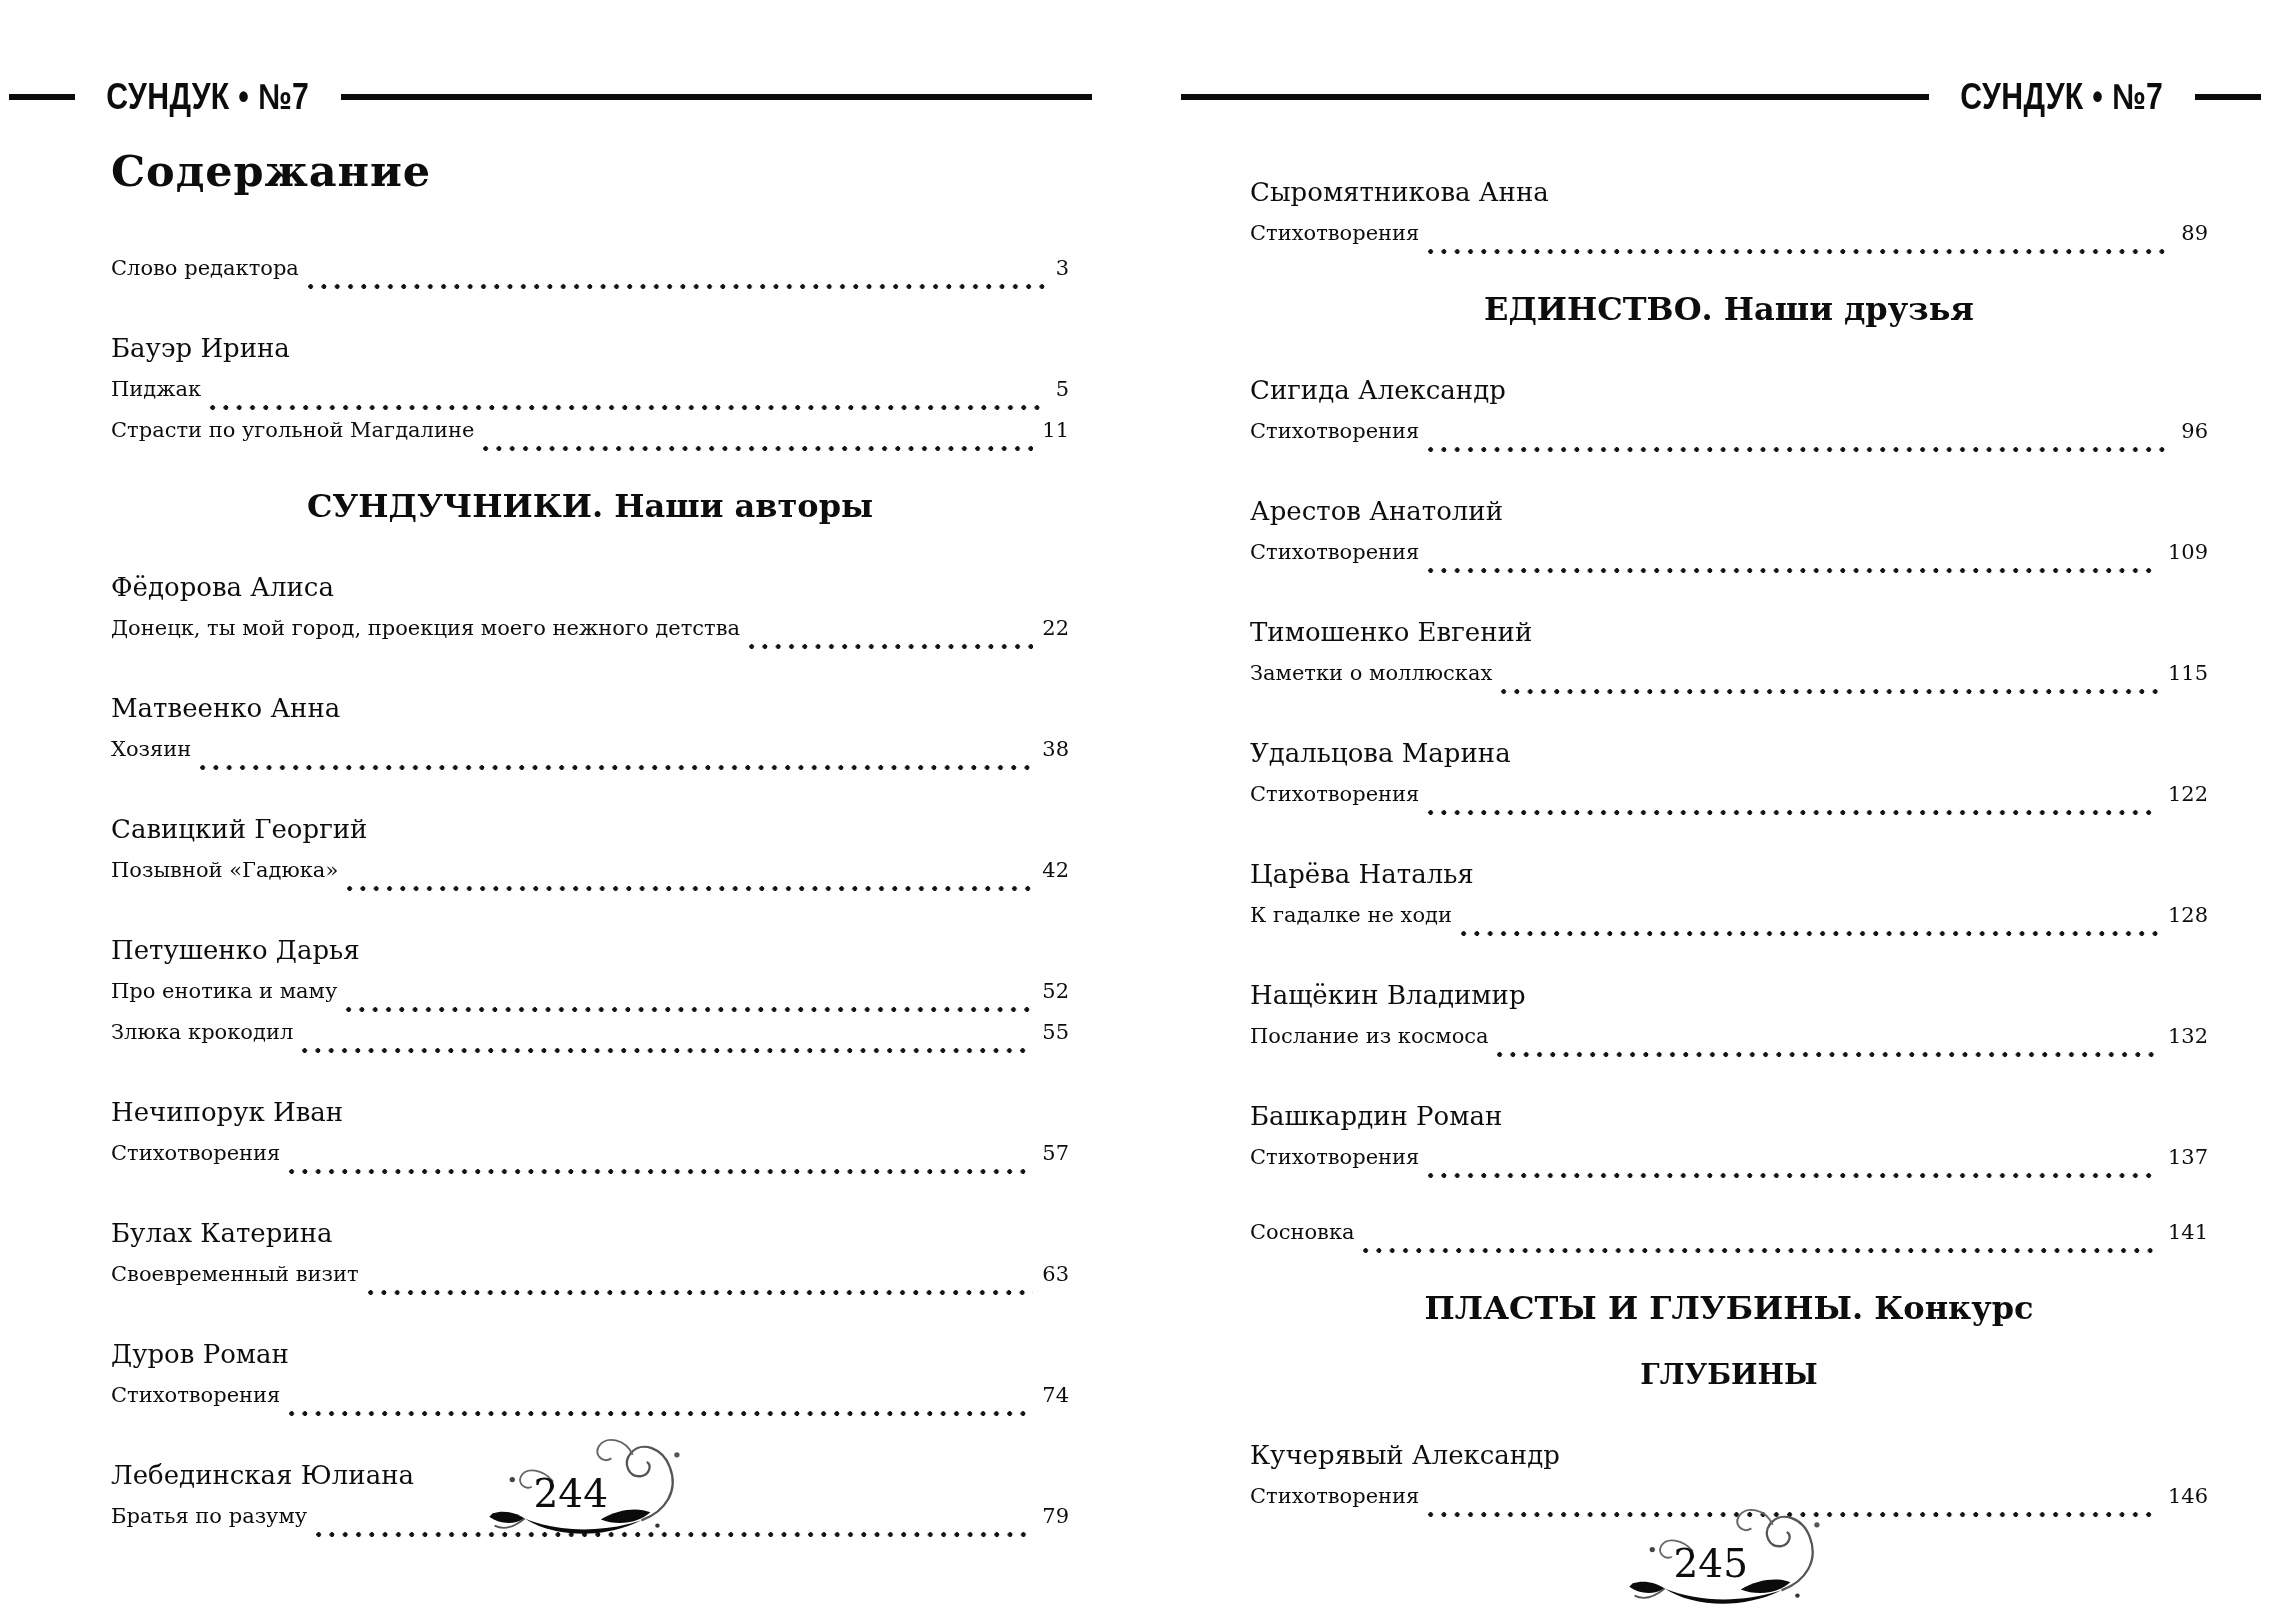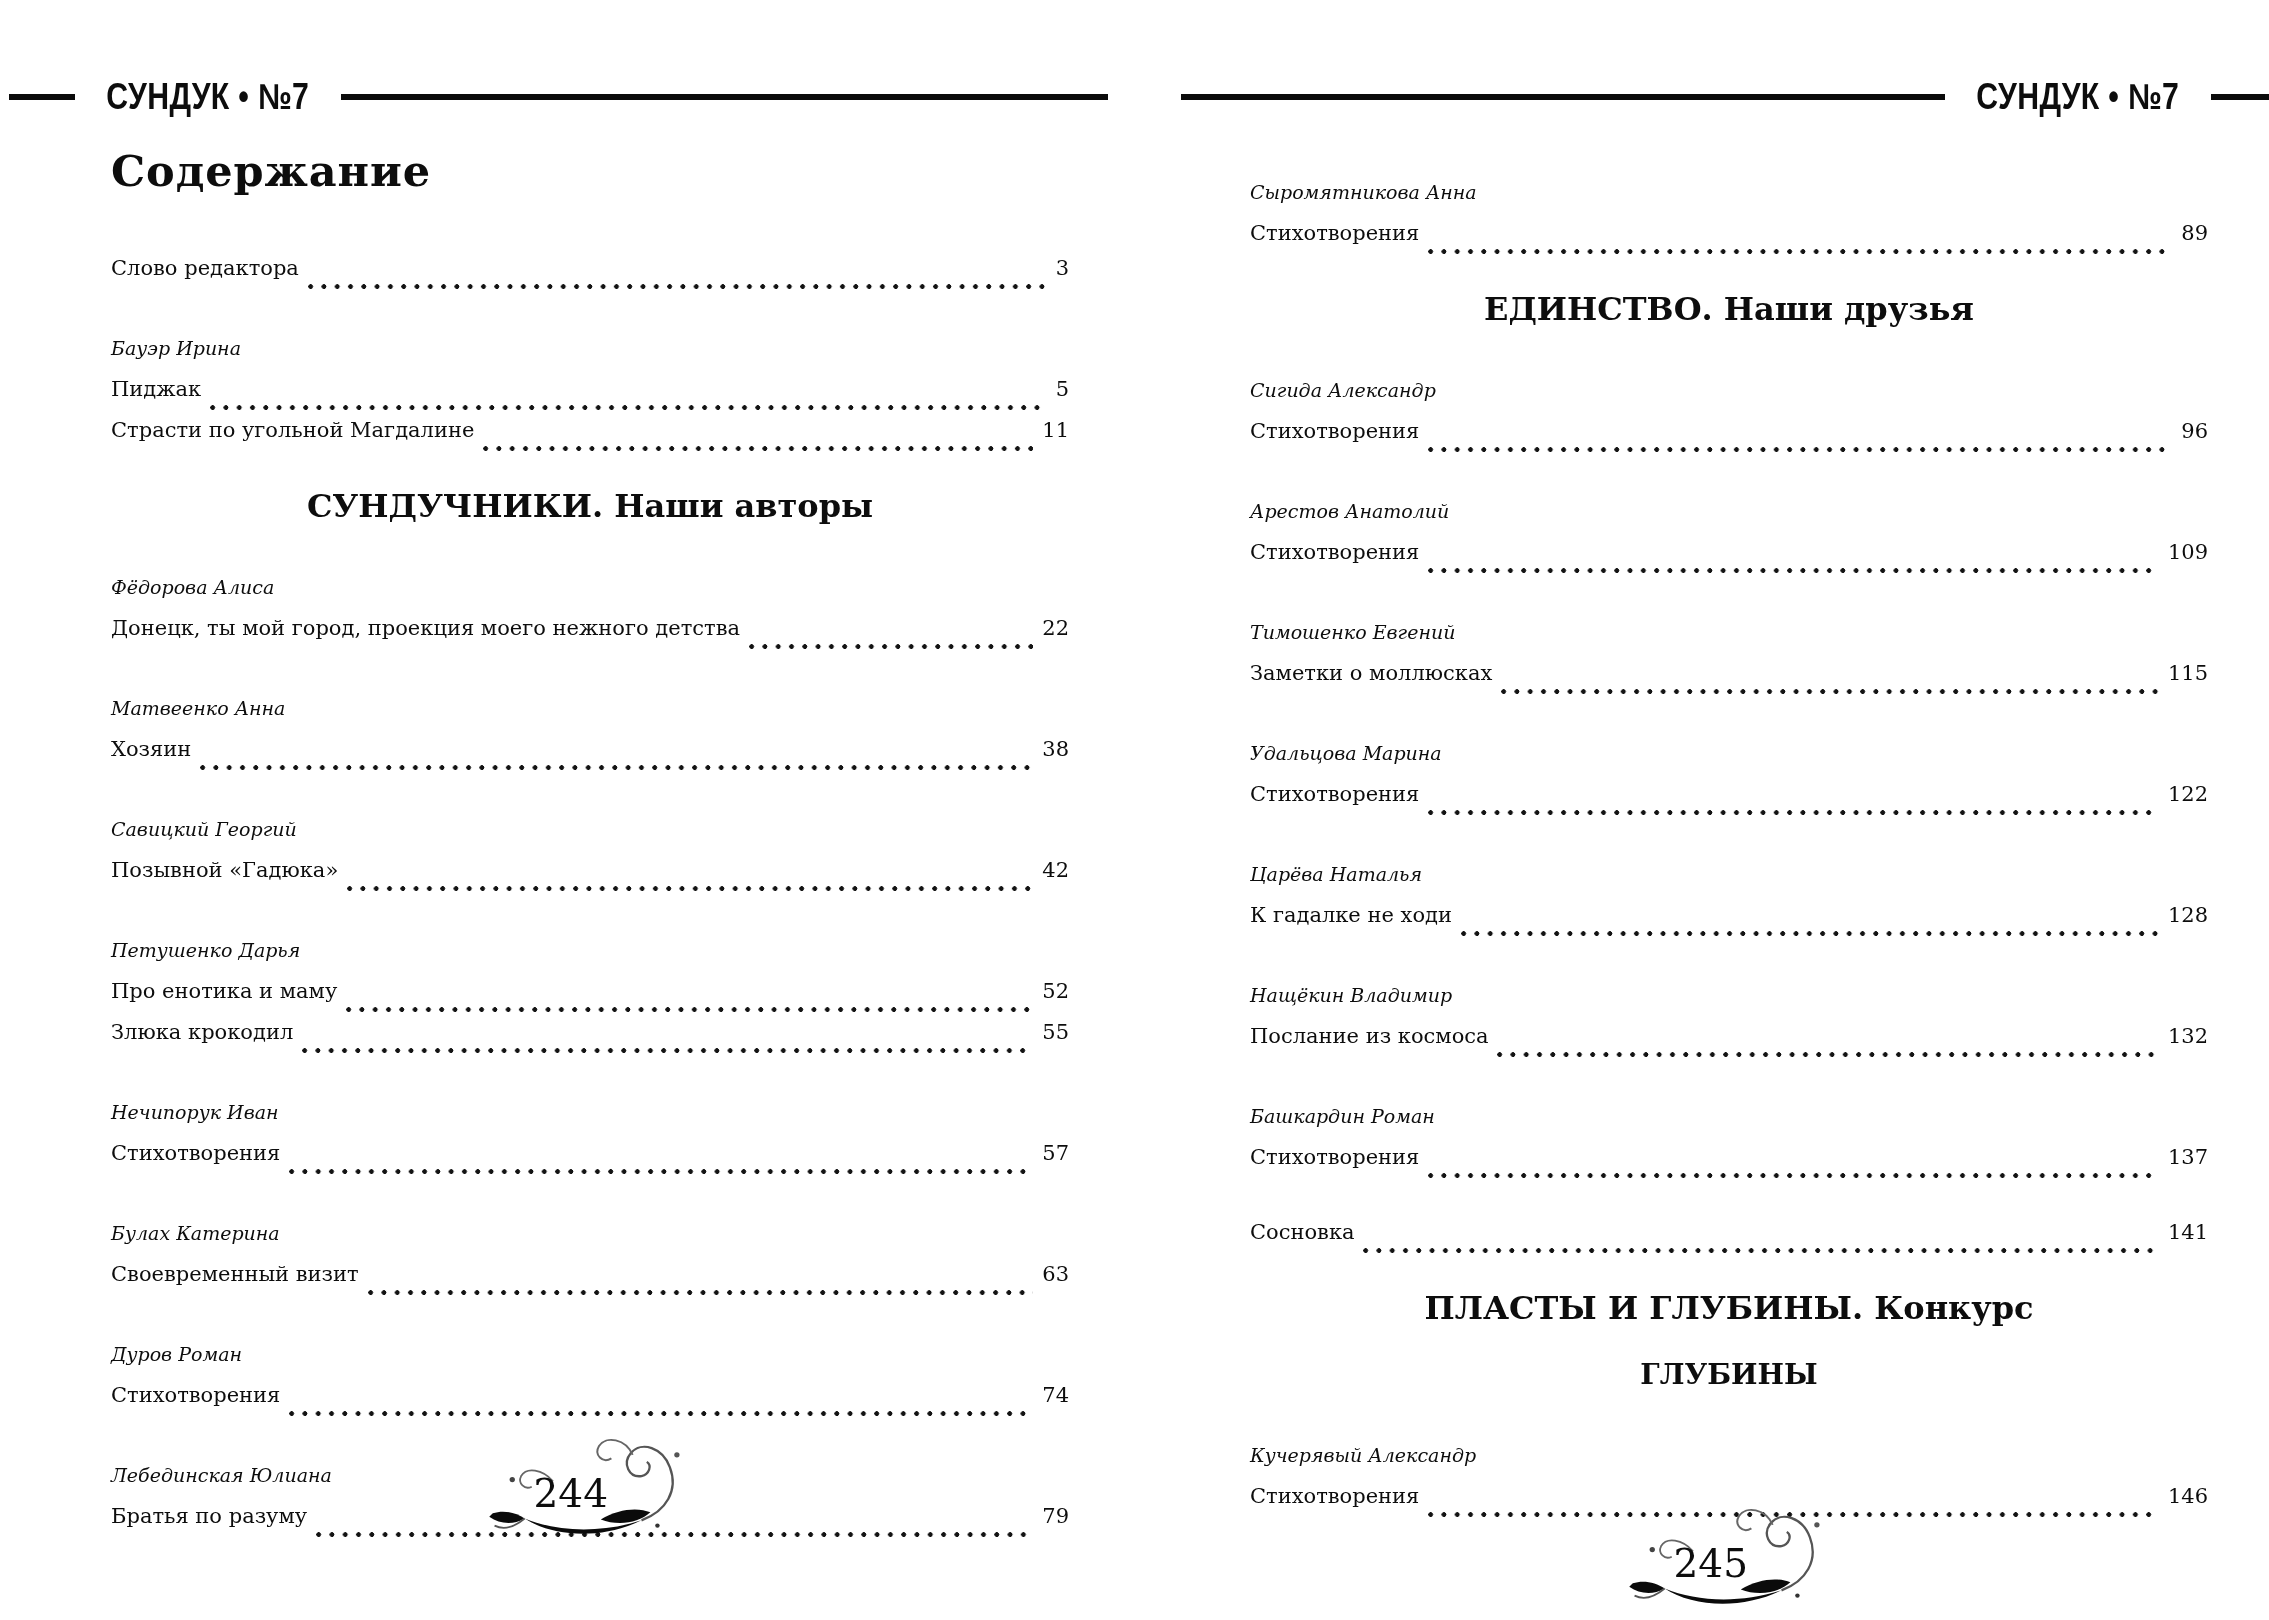--- a/index.html
+++ b/index.html
@@ -6,21 +6,21 @@
   html, body { margin: 0; padding: 0; background: #ffffff; }
   .spread {
     position: relative;
     width: 2270px;
     height: 1621px;
     background: #ffffff;
     color: #0d0d0d;
     font-family: "DejaVu Serif", "Liberation Serif", serif;
     overflow: hidden;
   }
-  .page { position: absolute; top: 0; height: 1178px; width: 1135px; padding-left: 16px; }
+  .page { position: absolute; top: 0; height: 1178px; width: 1135px; }
   .page-left  { left: 0; }
   .page-right { left: 1135px; }
 
   
   .running-head {
     position: absolute; top: 76px; left: 0; right: 0;
     display: flex; align-items: center;
     box-sizing: border-box;
   }
   .page-left  .running-head { padding-left: 8.9px;  padding-right: 43px; }
@@ -55,22 +55,21 @@
     margin: 14px 0 53px 0;
     letter-spacing: 0.9px;
     line-height: 48px;
   }
 
   .toc > :first-child { margin-top: 10.6px; }
   .page-right .toc > :first-child { margin-top: 32px; }
 
   .toc-group { margin-bottom: 34px; }
   .toc-author {
-    font-style: italic;
-    font-size: 19px;
+    font-size: 26px;
     line-height: 41px;
     white-space: nowrap;
     margin-top: 39px;
   }
   .toc-row {
     display: flex;
     align-items: flex-end;
     font-size: 21px;
     line-height: 41px;
   }

